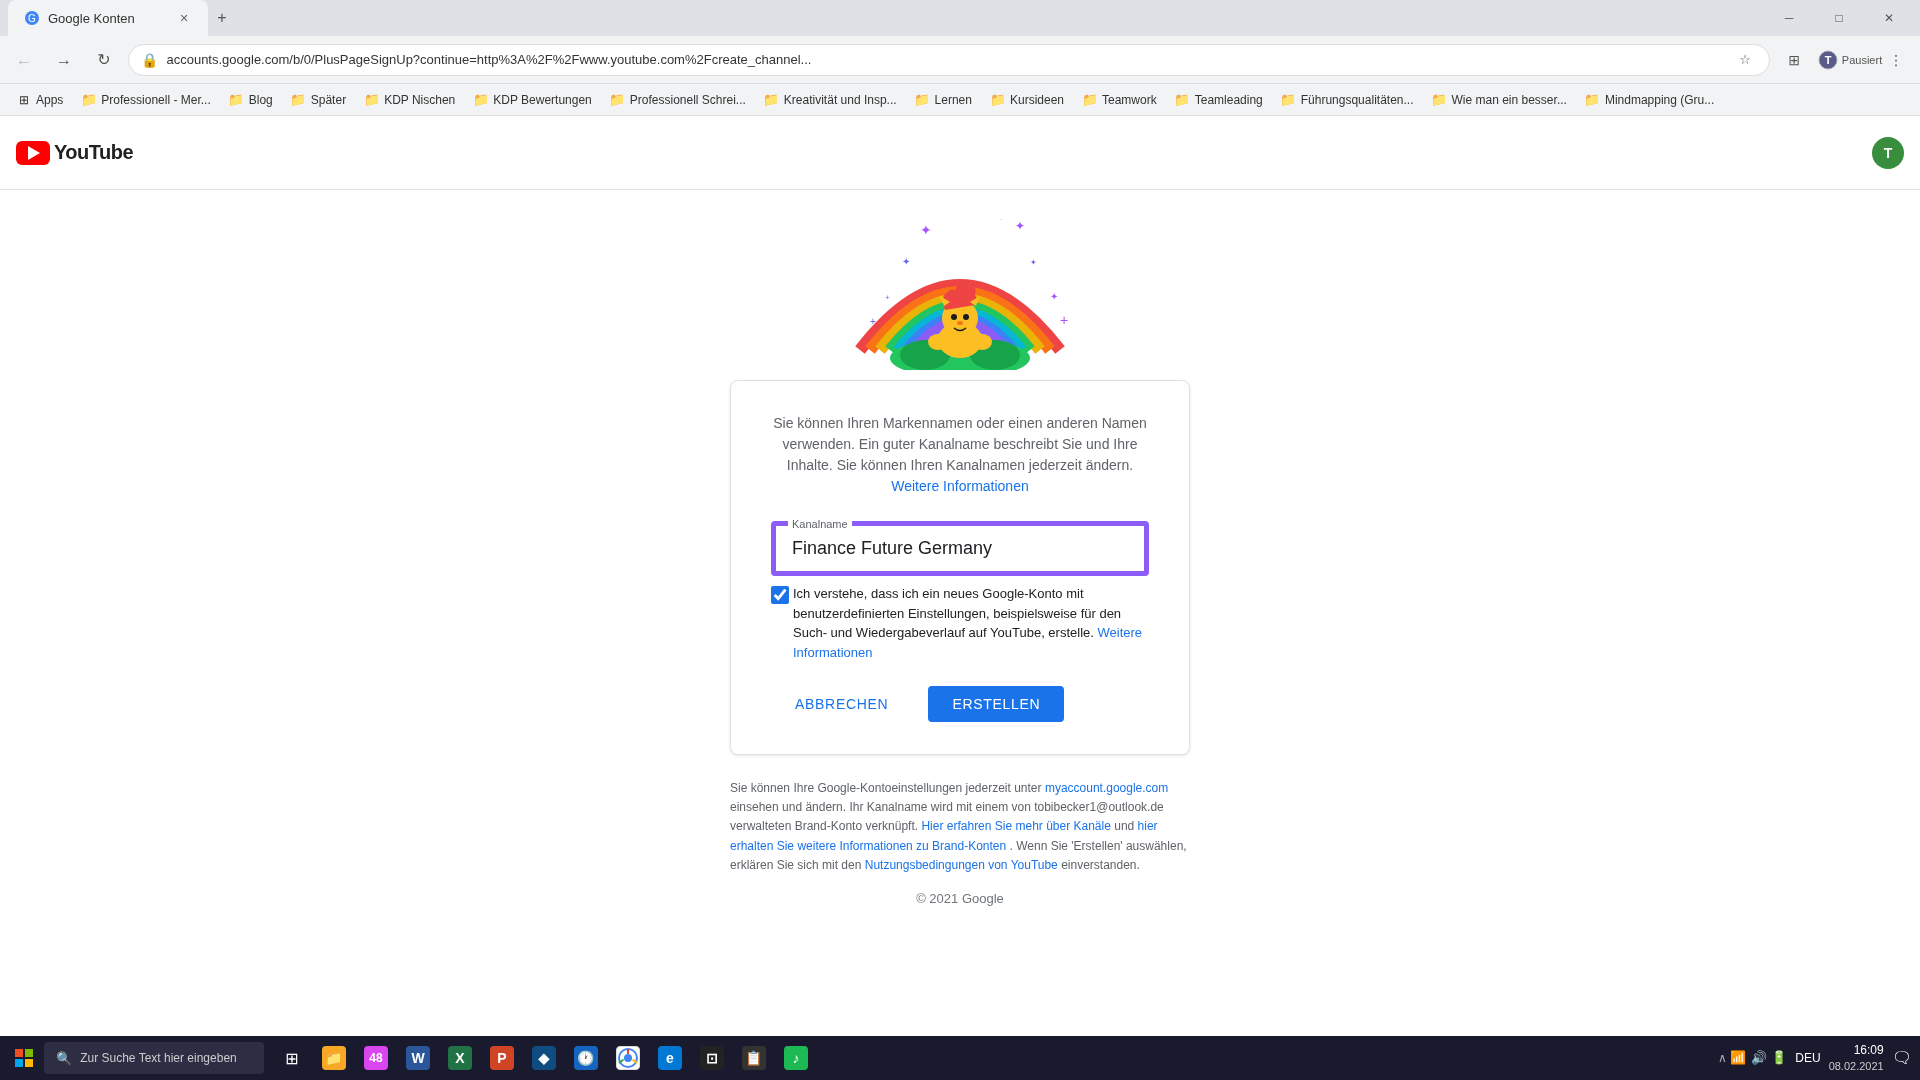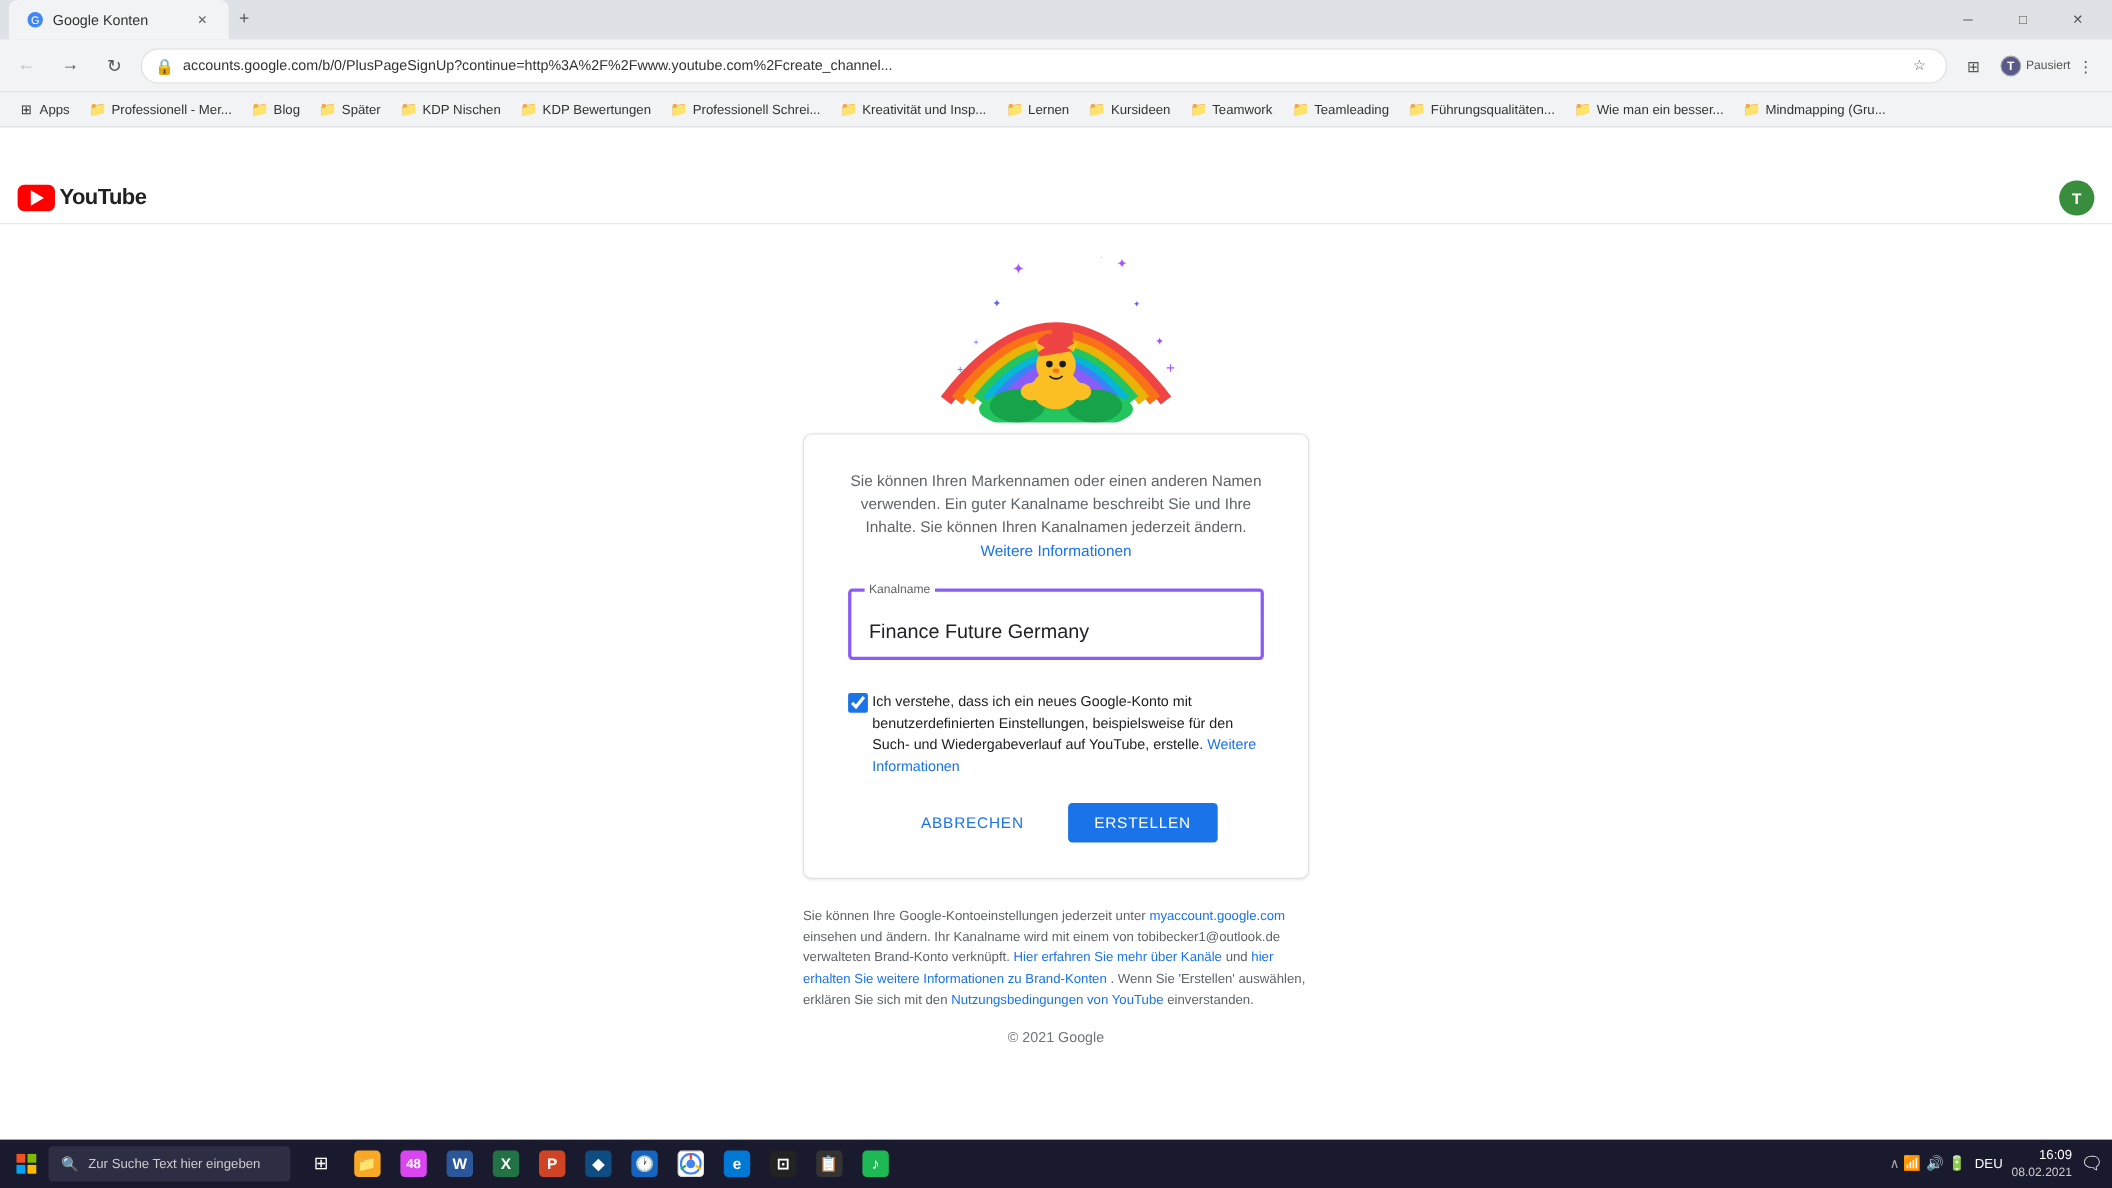--- a/index.html
+++ b/index.html
@@ -206,27 +206,26 @@
       display: flex;
       flex-direction: column;
       align-items: center;
       overflow: hidden;
       position: relative;
     }
 
     
     .yt-header {
       width: 100%;
-      height: 48px;
+      height: 74px;
       display: flex;
       align-items: center;
       padding: 0 16px;
       border-bottom: 1px solid #e0e0e0;
       background: white;
-      margin-top: 40px;
     }
     .yt-logo {
       display: flex;
       align-items: center;
       gap: 4px;
       text-decoration: none;
     }
     .yt-logo-icon {
       width: 34px;
       height: 24px;
@@ -315,24 +314,24 @@
       margin-bottom: 24px;
     }
     .dialog-description a {
       color: #1a73e8;
       text-decoration: none;
     }
 
     
     .input-group {
       position: relative;
-      margin-bottom: 28px;
-      border: 3px solid #8b5cf6;
+      margin-bottom: 8px;
+      border: 5px solid #8b5cf6;
       border-radius: 4px;
-      padding: 22px 16px 8px;
+      padding: 8px 16px 8px;
     }
     .input-label {
       position: absolute;
       top: -8px;
       left: 12px;
       background: white;
       font-size: 11px;
       color: #5f6368;
       padding: 0 4px;
     }
@@ -367,21 +366,20 @@
       line-height: 1.5;
     }
     .checkbox-label a {
       color: #1a73e8;
       text-decoration: none;
     }
 
     
     .dialog-buttons {
       display: flex;
-      justify-content: center;
       gap: 16px;
     }
     .btn-cancel {
       background: none;
       border: none;
       color: #1a73e8;
       font-size: 14px;
       font-weight: 500;
       padding: 10px 24px;
       border-radius: 4px;

